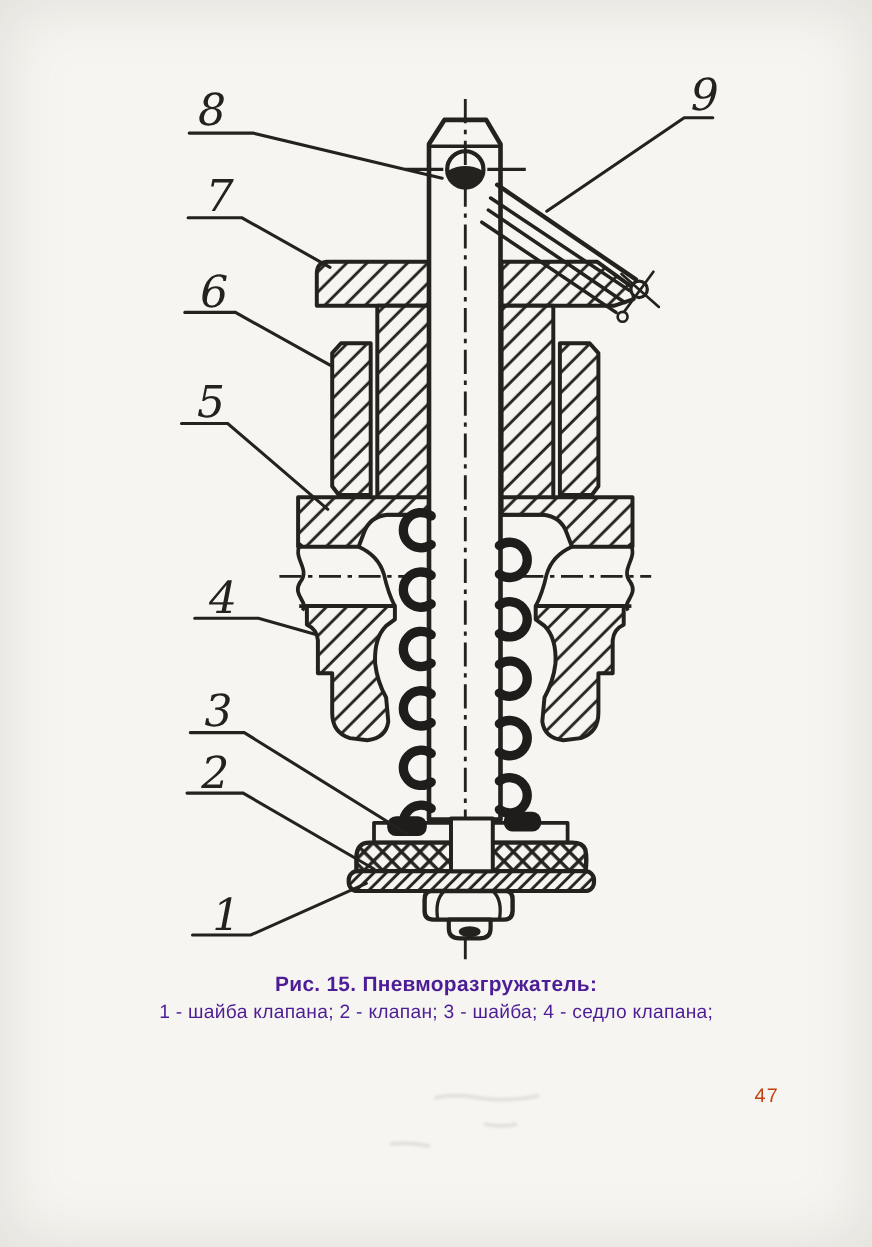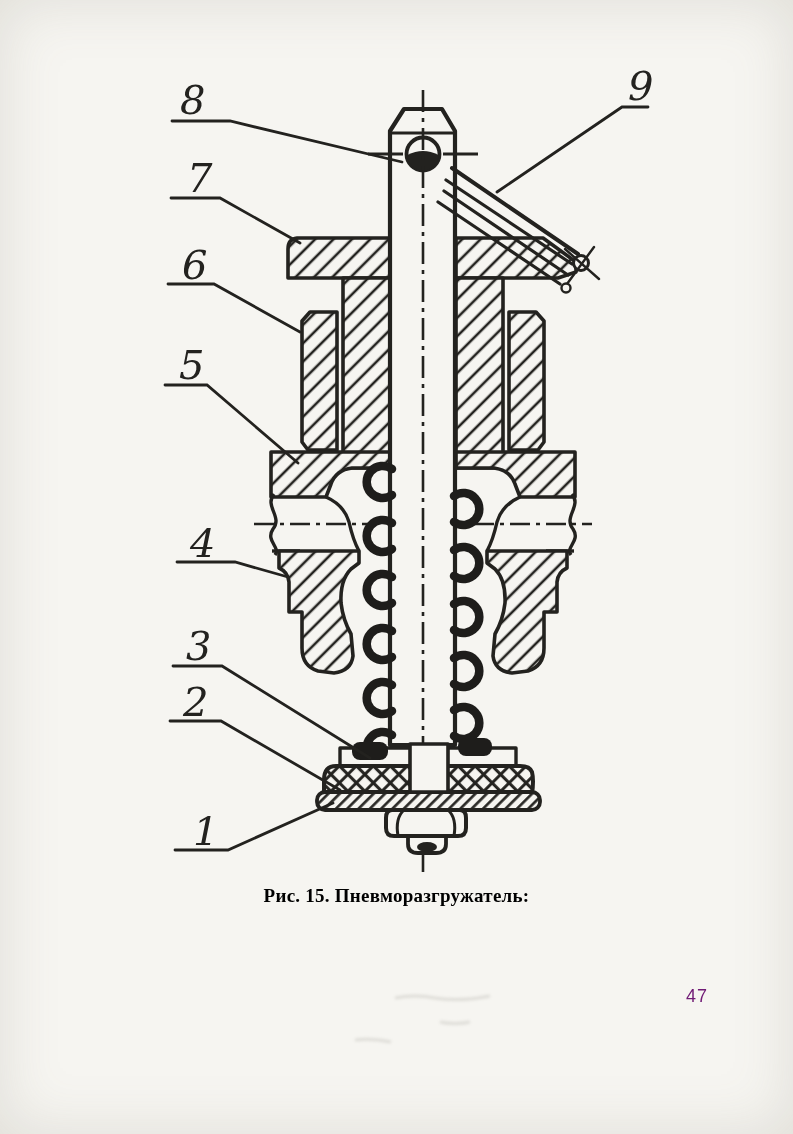--- a/index.html
+++ b/index.html
@@ -17,38 +17,37 @@
   .callout{
     font-family:"DejaVu Serif","Liberation Serif",serif;
     font-style:italic;
     font-size:40px;
     fill:#23221f;
   }
   .caption{
     position:absolute;
     left:0; right:0; top:884px;
     text-align:center;
-    color:#000000;
+    color:#4c1d95;
     letter-spacing:.25px;
-    font-family:Liberation Serif, serif;
   }
   .caption-title{
     font-size:19px;
     font-weight:bold;
     line-height:24px;
   }
   .caption-line{
     font-size:17.5px;
     line-height:22.5px;
   }
   .page-number{
     position:absolute;
     left:686px; top:986px;
     font-size:18px;
-    color:#701a75;
+    color:#c2410c;
     letter-spacing:1px;
   }
 </style>
 </head>
 <body>
 
 <div class="page">
 
   <svg class="fig" width="793" height="1134" viewBox="0 0 793 1134">
     <defs>
@@ -181,16 +180,17 @@
 
     <g filter="url(#soft)" opacity="0.22" stroke="#8a887f" fill="none" stroke-width="3">
       <path d="M 395,998 q 20,-4 40,0 q 25,4 55,-2"></path>
       <path d="M 440,1022 q 15,3 30,0"></path>
       <path d="M 355,1040 q 18,-2 36,2"></path>
     </g>
   </svg>
 
   <div class="caption">
     <div class="caption-title">Рис. 15. Пневморазгружатель:</div>
+    <div class="caption-line">1 - шайба клапана; 2 - клапан; 3 - шайба; 4 - седло клапана;</div>
   </div>
 
   <div class="page-number">47</div>
 </div>
 
 </body></html>

